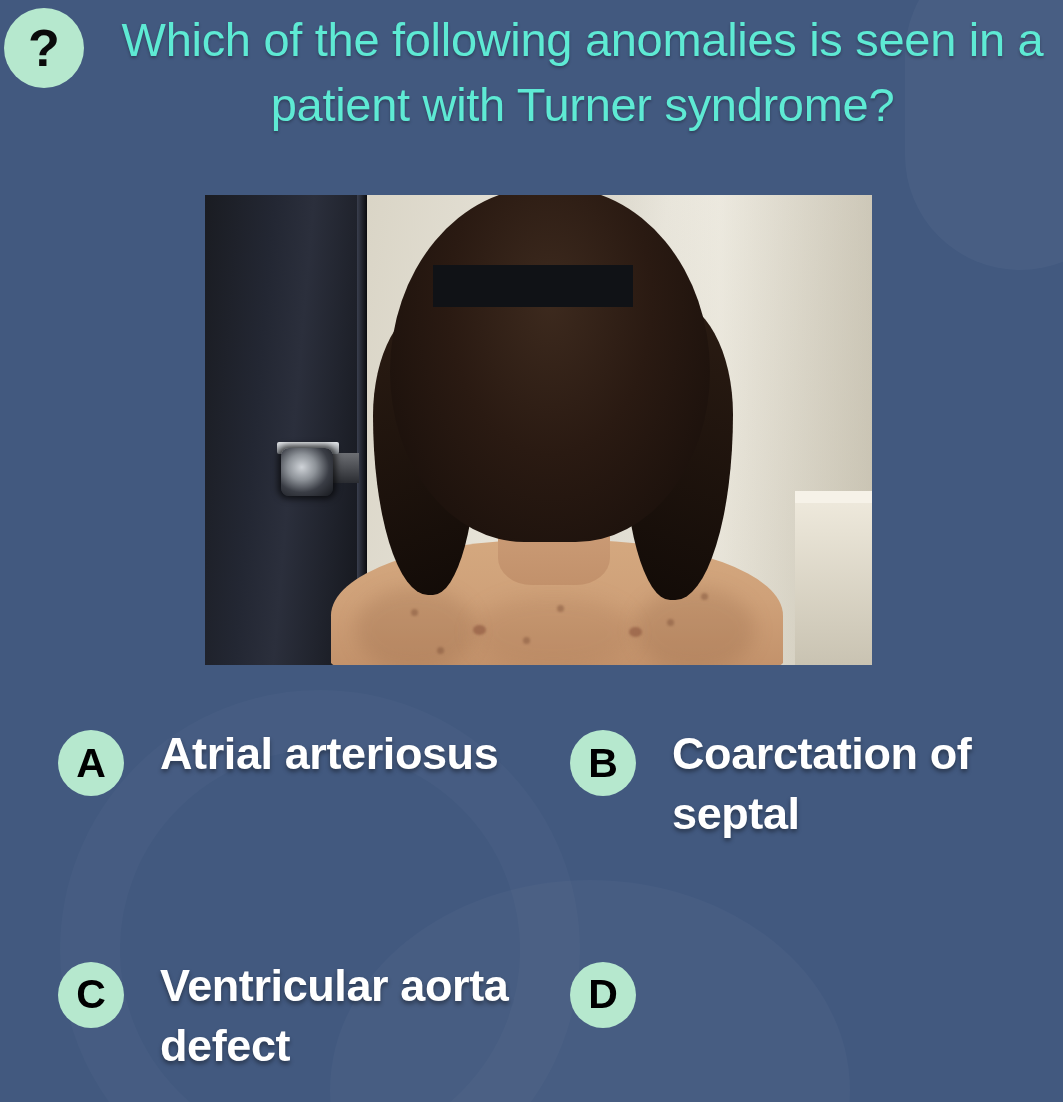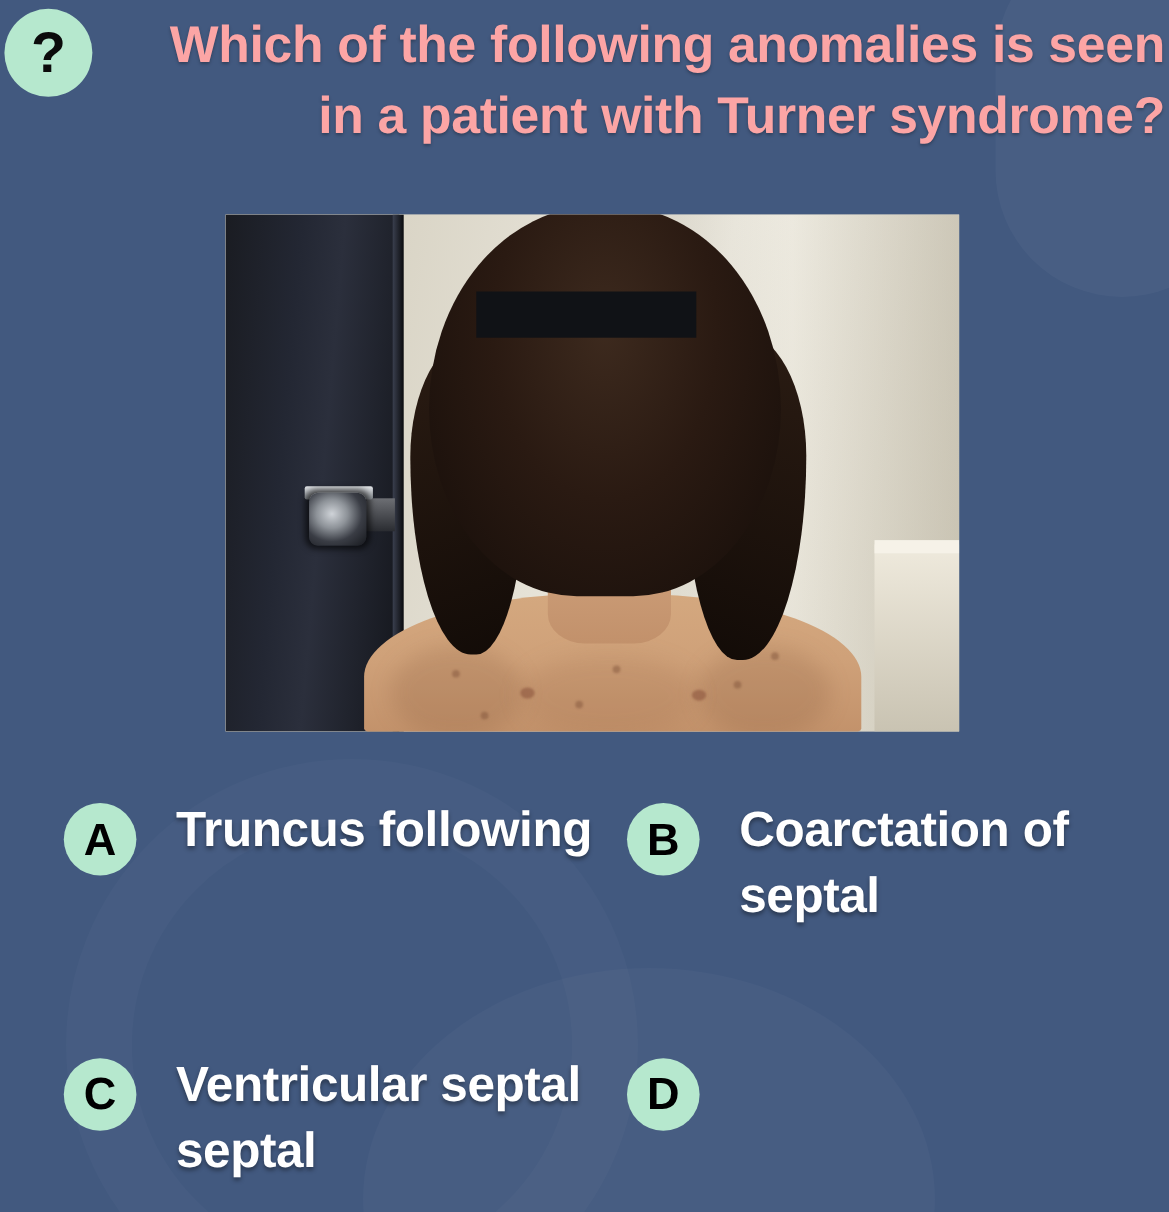--- a/index.html
+++ b/index.html
@@ -92,26 +92,26 @@
     color: #0b0b0b;
     font-size: 52px;
     font-weight: bold;
     line-height: 1;
     font-family: "Liberation Sans", sans-serif;
   }
   #question-text {
     flex: 1 1 auto;
     margin-left: 22px;
     margin-right: 4px;
-    color: #fca5a5;
+    color: #5eead4;
     font-size: 47px;
     line-height: 1.38;
-    font-weight: 700;
+    font-weight: 400;
     letter-spacing: -0.3px;
-    text-align: right;
+    text-align: center;
     text-shadow: 0 2px 3px rgba(0,0,0,0.28);
   }
 
   
   #clinical-photo {
     position: absolute;
     left: 205px;
     top: 195px;
     width: 667px;
     height: 470px;
@@ -347,32 +347,32 @@
     <div class="ph" id="photo-mouth"></div>
     <div class="ph" id="photo-hair"></div>
     <div class="ph" id="photo-censor-bar"></div>
   </div>
 
   <div id="options-grid">
 
     <div class="option-row" id="row-1">
       <div class="option col-left">
         <div class="option-badge">A</div>
-        <div class="option-label">Truncus following</div>
+        <div class="option-label">Atrial arteriosus</div>
       </div>
       <div class="option col-right">
         <div class="option-badge">B</div>
         <div class="option-label">Coarctation of septal</div>
       </div>
     </div>
 
     <div class="option-row" id="row-2">
       <div class="option col-left">
         <div class="option-badge">C</div>
-        <div class="option-label">Ventricular septal septal</div>
+        <div class="option-label">Ventricular aorta defect</div>
       </div>
       <div class="option col-right">
         <div class="option-badge">D</div>
       </div>
     </div>
 
   </div>
 </div>
 
 </body></html>

